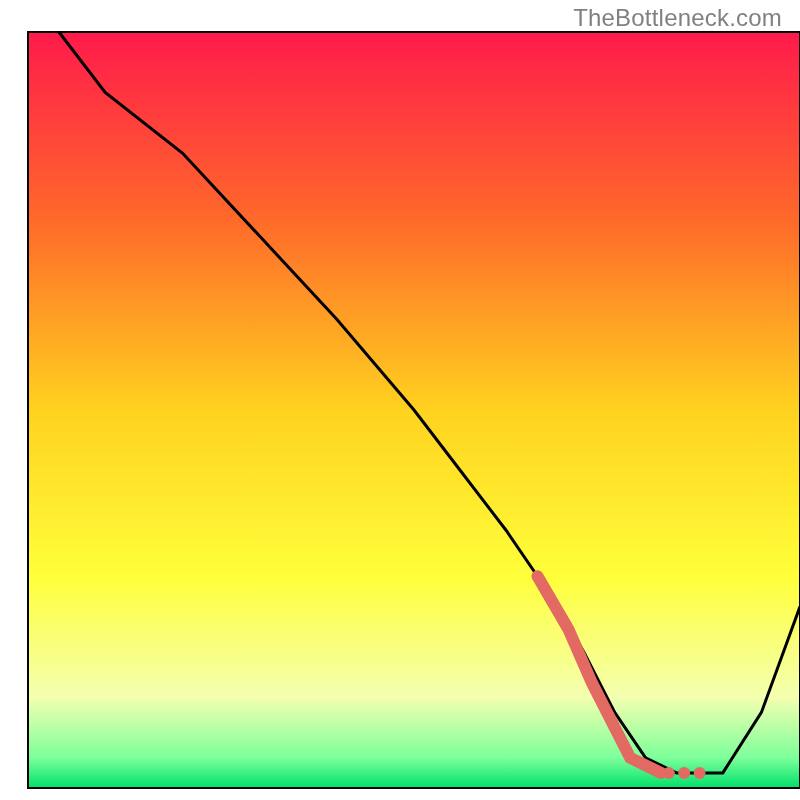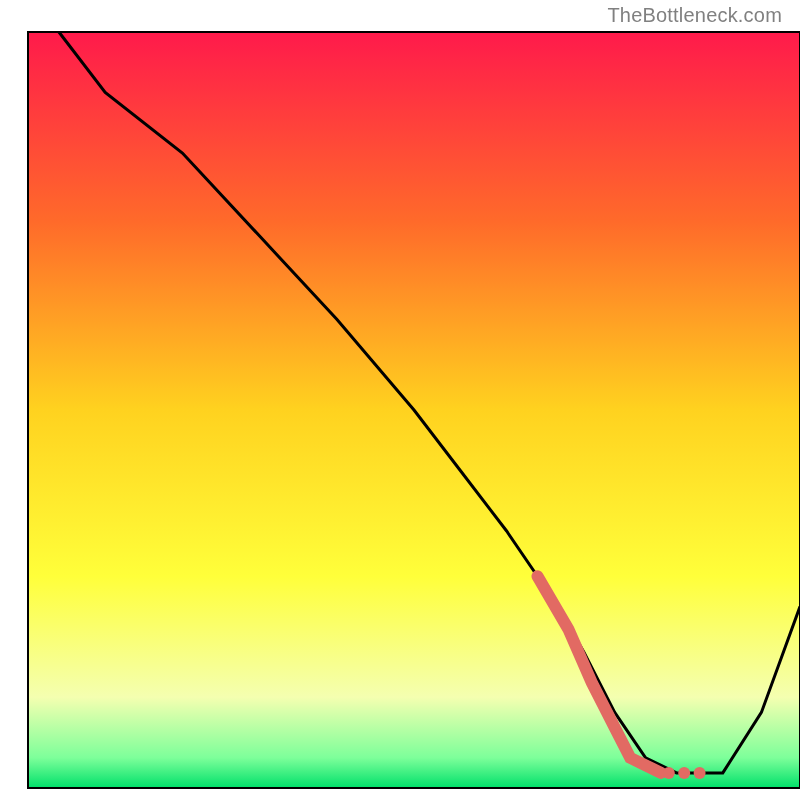--- a/index.html
+++ b/index.html
@@ -13,21 +13,21 @@
   .stage {
     position: relative;
     width: 800px;
     height: 800px;
   }
   .watermark {
     position: absolute;
     top: 4px;
     right: 18px;
     color: #808080;
-    font-size: 20px;
+    font-size: 24px;
     font-weight: 500;
     letter-spacing: 0.2px;
   }
   svg {
     display: block;
   }
 </style>
 </head>
 <body>
 

